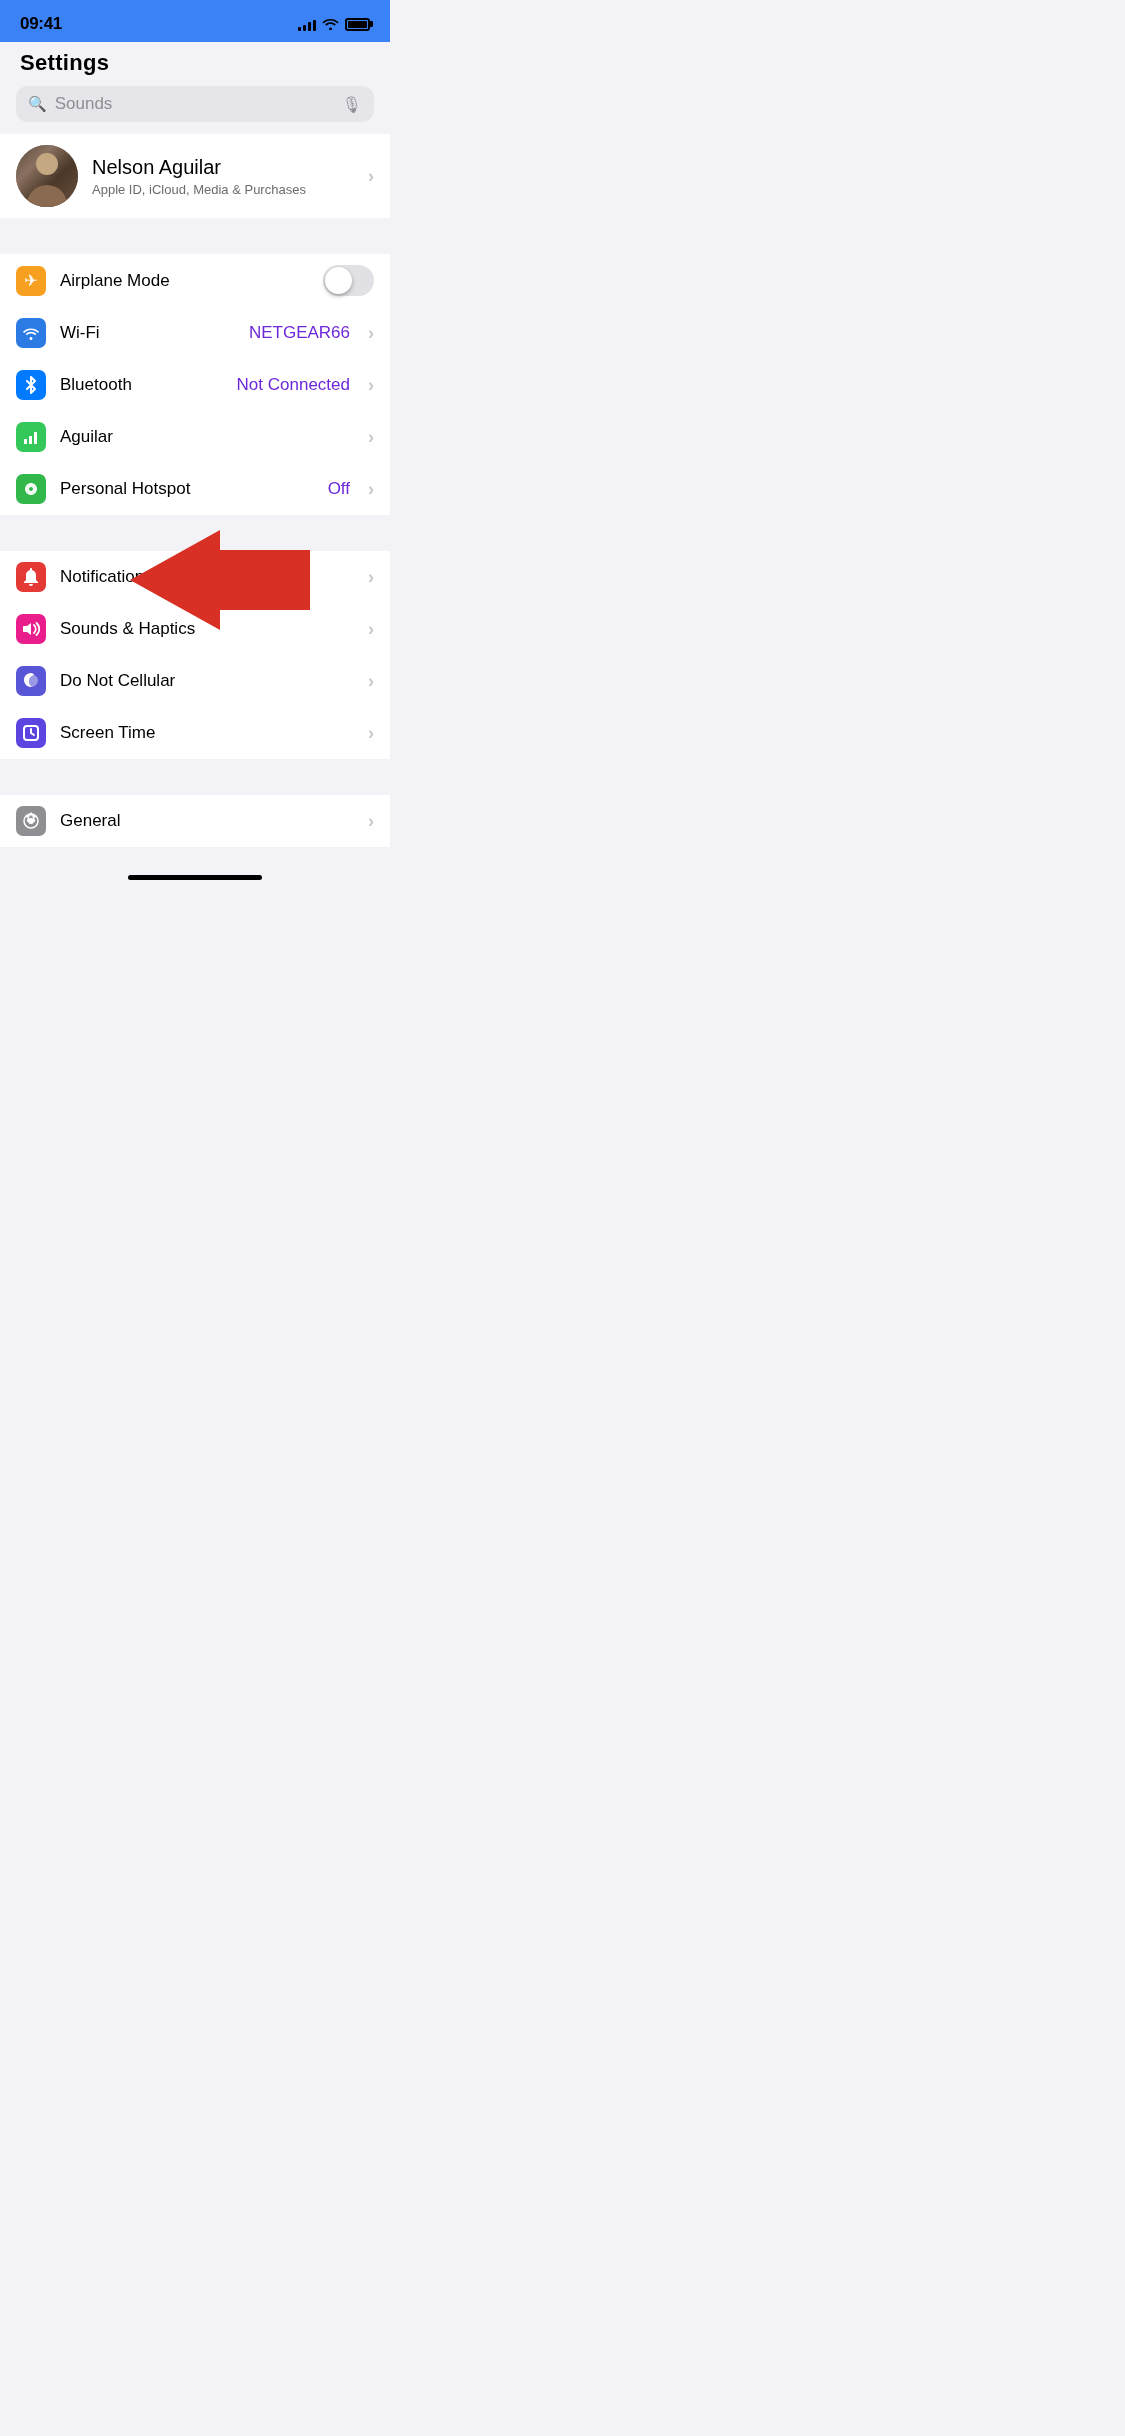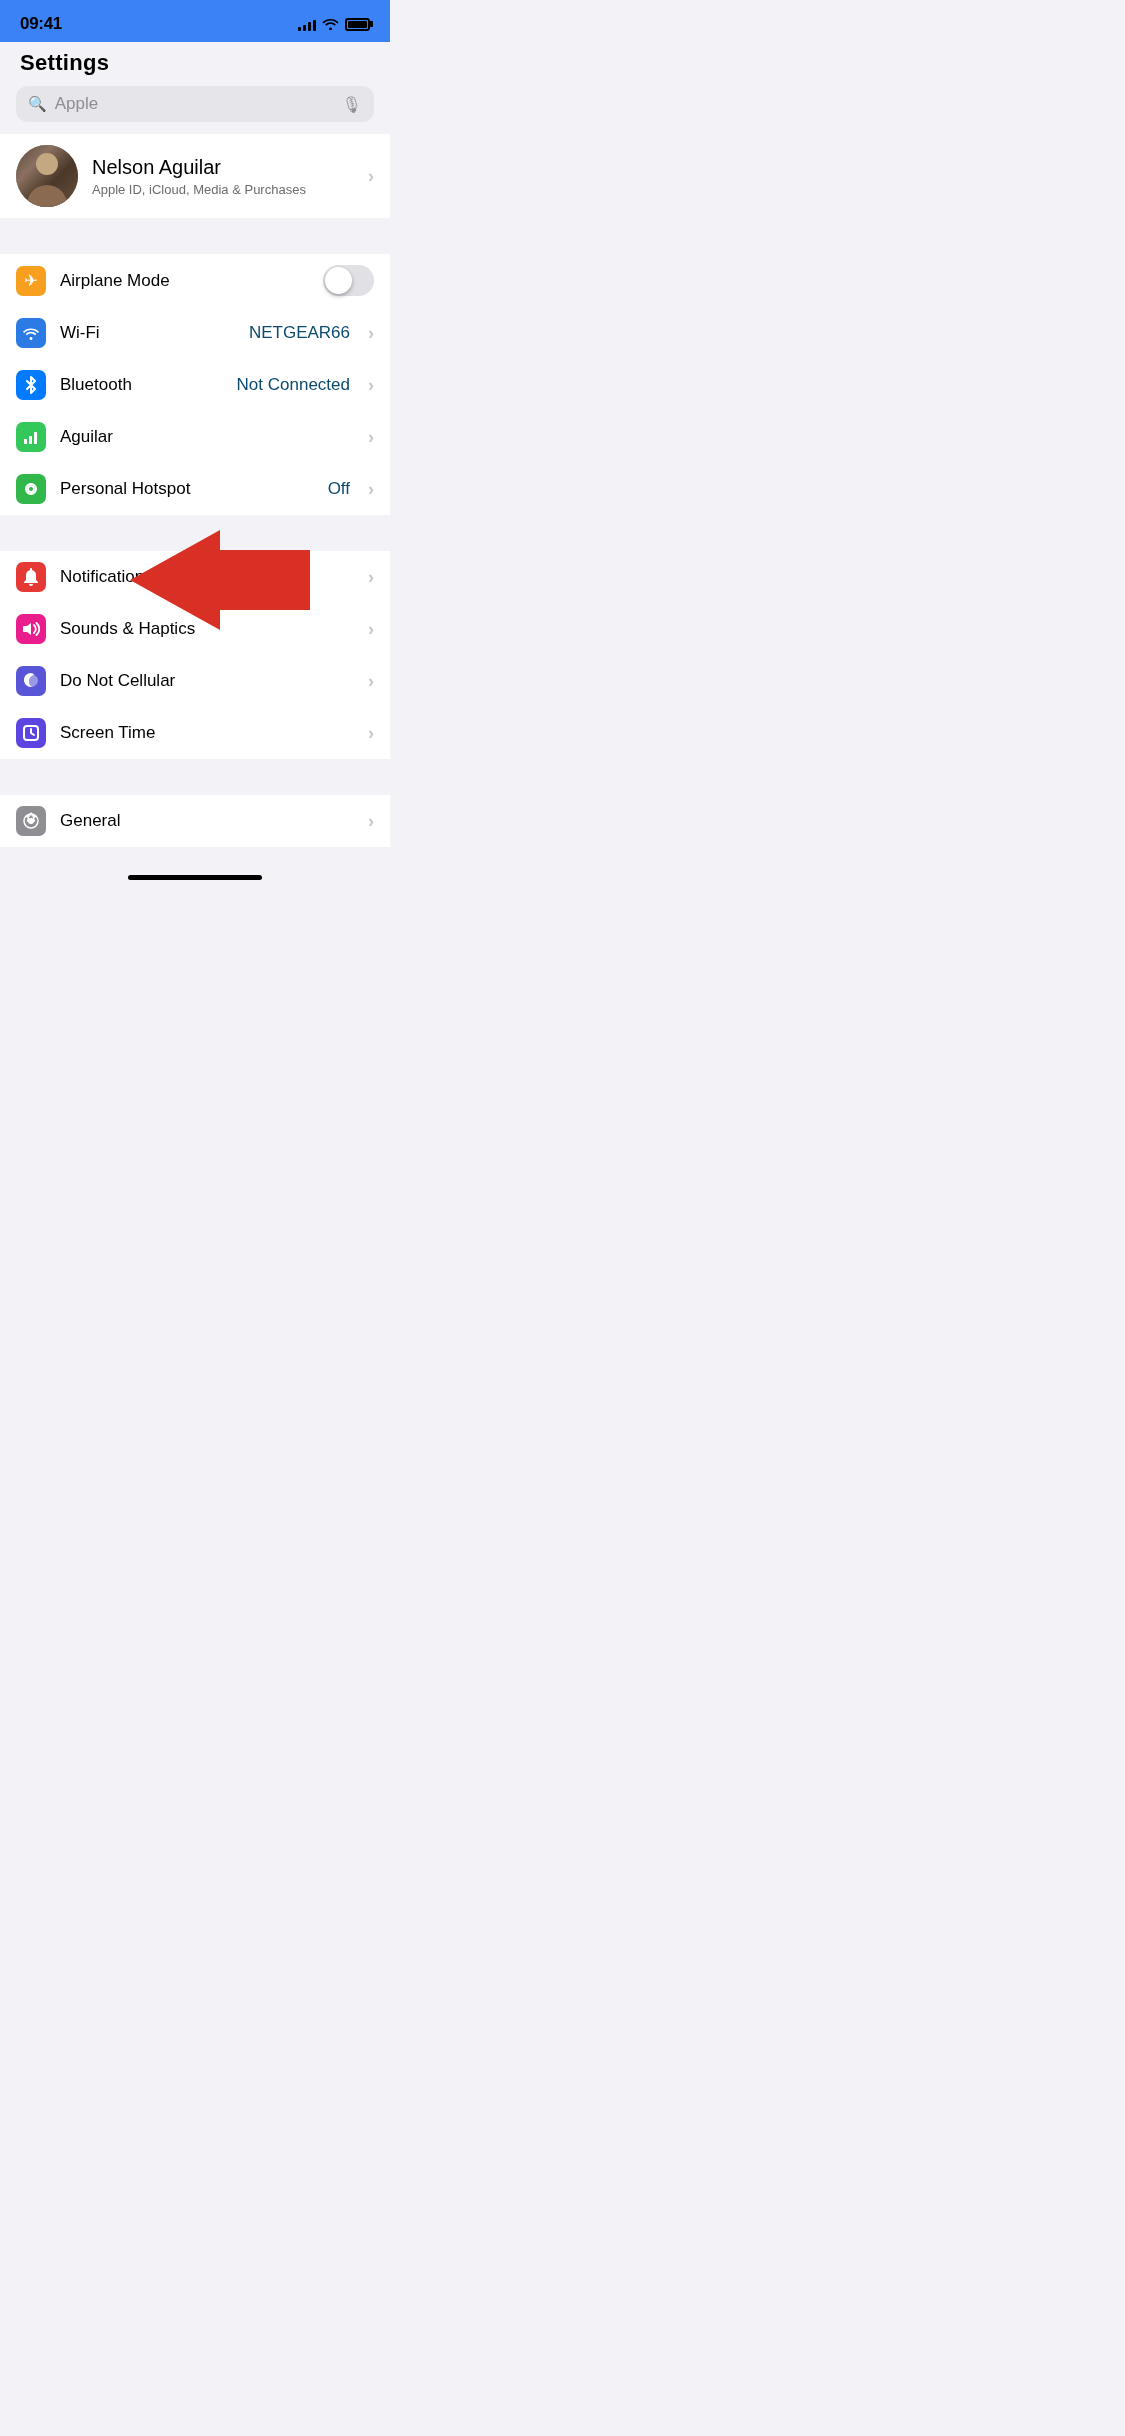--- a/index.html
+++ b/index.html
@@ -234,21 +234,21 @@
     .icon-gray { background: #8e8e93; }
 
     .settings-label {
       flex: 1;
       font-size: 17px;
       color: #000;
     }
 
     .settings-value {
       font-size: 17px;
-      color: #0c4a6e;
+      color: #6d28d9;
       margin-right: 4px;
     }
 
     
     .toggle {
       width: 51px;
       height: 31px;
       background: #e0e0e5;
       border-radius: 15.5px;
       position: relative;
@@ -316,21 +316,21 @@
   </div>
 </div>
 
 <div class="page-title-section">
   <h1 class="page-title">Settings</h1>
 </div>
 
 <div class="search-section">
   <div class="search-bar">
     <span class="search-bar-icon">🔍</span>
-    <span class="search-bar-text">Apple</span>
+    <span class="search-bar-text">Sounds</span>
     <span class="mic-icon">🎙</span>
   </div>
 </div>
 
 <div class="settings-group profile-section">
   <div class="settings-row">
     <div class="profile-avatar">
       <div class="profile-avatar-img"></div>
     </div>
     <div class="profile-info">

